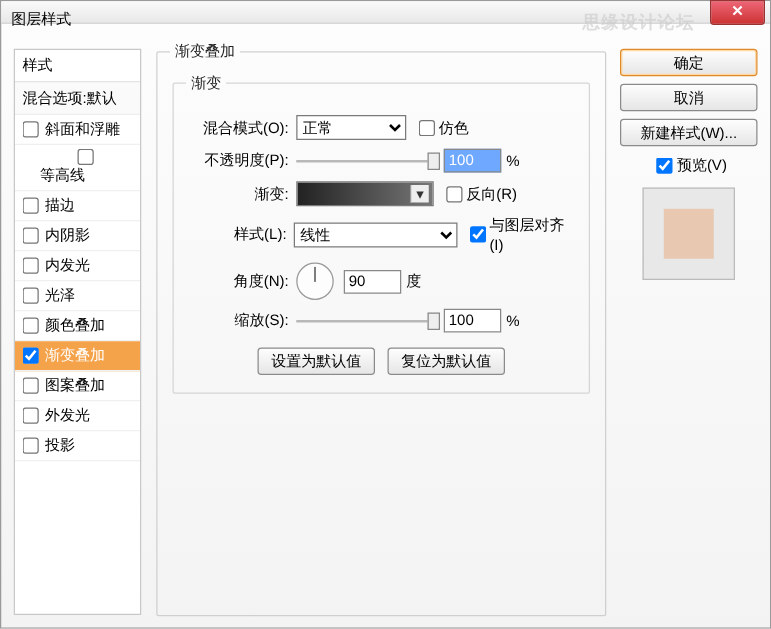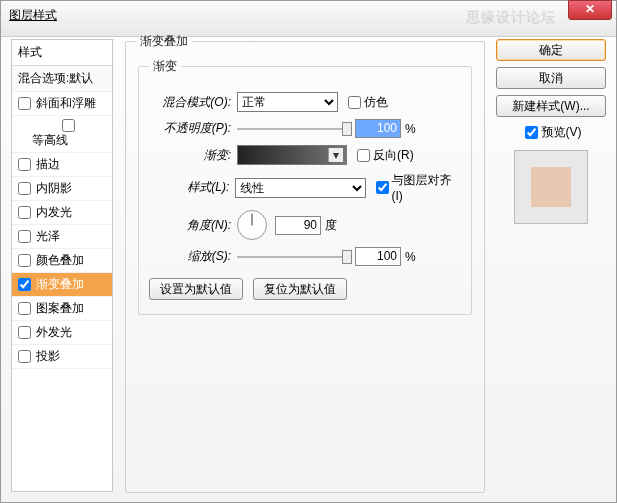--- a/index.html
+++ b/index.html
@@ -1,50 +1,50 @@
 <!DOCTYPE html>
 <html><head>
 <meta charset="utf-8">
 <style>
 * { box-sizing: border-box; font-family: "Microsoft YaHei", SimSun, Arial, sans-serif; font-size: 12px; }
 body { margin: 0; background: #f0f0f0; }
 .window { width: 617px; height: 503px; background: linear-gradient(#fdfdfd,#f3f3f3); border: 1px solid #9a9a9a; position: relative; }
-.titlebar { height: 36px; line-height: 28px; padding-left: 8px; background: linear-gradient(#fafafa,#e8e8e8); border-bottom: 1px solid #ccc; position: relative; text-decoration: underline; }
+.titlebar { height: 18px; line-height: 28px; padding-left: 8px; background: linear-gradient(#fafafa,#e8e8e8); border-bottom: 1px solid #ccc; position: relative; }
 .watermark { position: absolute; right: 60px; top: 2px; color: #c9c9c9; font-size: 14px; font-weight: bold; letter-spacing: 1px; opacity: .6; margin-left: 48px; }
 .closebtn { position: absolute; right: 4px; top: -1px; width: 44px; height: 20px; background: linear-gradient(#e67,#c33); border: 1px solid #933; border-radius: 0 0 3px 3px; color: #fff; text-align: center; line-height: 16px; font-weight: bold; }
 .body { position: absolute; top: 28px; left: 0; right: 0; bottom: 0; padding: 14px; }
 .left { position: absolute; left: 10px; top: 10px; width: 102px; bottom: 10px; border: 1px solid #c8c8c8; background: #fff; }
 .left-head { padding: 4px 6px; border-bottom: 1px solid #ddd; }
 .left-sub { padding: 4px 6px; border-bottom: 1px solid #eee; background: #fafafa; }
 .left-item { display: flex; padding: 3px 4px; border-bottom: 1px solid #f0f0f0; cursor: default; }
 .left-item.indent { padding-left: 20px; flex-direction: column; }
 .left-item.sel { background: #f5a34a; color: #fff; }
 .left-item input[type=checkbox] { margin: 0 5px 0 2px; }
 fieldset.outer { position: absolute; left: 122px; top: 4px; width: 360px; height: 460px; border: 1px solid #cfcfcf; border-radius: 2px; padding: 8px 10px 10px 10px; }
 fieldset.inner { border: 1px solid #d5d5d5; border-radius: 2px; padding: 10px 10px 14px 10px; }
 legend { padding: 0 4px; color: #222; }
 .row { display: flex; align-items: center; margin: 7px 0; }
-.lab { width: 88px; text-align: right; padding-right: 6px; font-style: italic; }
+.lab { width: 88px; text-align: right; padding-right: 6px; }
 select { height: 20px; border: 1px solid #7a7a7a; background: #fff; }
-.sel-blend { width: 101px; }
+.sel-blend { width: 88px; }
 .sel-gradient { width: 110px; height: 20px; border: 1px solid #7a7a7a; background: linear-gradient(90deg,#222,#777); display: inline-block; position: relative; }
 .sel-gradient::after { content: "▾"; position: absolute; right: 3px; top: 2px; color: #333; background: #eee; width: 14px; text-align: center; border-left: 1px solid #999; }
 .sel-style { width: 133px; }
 .slider { width: 110px; height: 18px; position: relative; }
 .slider .track { position: absolute; left: 0; right: 0; top: 8px; height: 2px; background: #b8b8b8; }
 .slider .thumb { position: absolute; top: 2px; width: 10px; height: 14px; background: #eee; border: 1px solid #888; transform: translateX(-5px); }
-.numbox { width: 46px; height: 19px; border: 1px solid #888; text-align: right; padding: 1px 3px; background: #fff; display: inline-block; }
+.numbox { width: 46px; height: 19px; border: 1px solid #888; text-align: left; padding: 1px 3px; background: #fff; display: inline-block; }
 .numbox.hl { background: #6fa8ff; color: #fff; }
 .unit { margin-left: 4px; }
 .chk { display: inline-flex; align-items: center; margin-left: 10px; }
 .chk input { margin: 0 3px 0 0; }
 .angle { width: 30px; height: 30px; border: 1px solid #999; border-radius: 50%; position: relative; background: #fdfdfd; display: inline-block; vertical-align: middle; }
 .angle .hand { position: absolute; left: 50%; top: 50%; width: 12px; height: 1px; background: #333; transform-origin: left center; transform: rotate(-90deg); }
 .btn { height: 22px; border: 1px solid #8a8a8a; background: linear-gradient(#fdfdfd,#e6e6e6); border-radius: 3px; padding: 0 10px; cursor: default; }
-.btnrow { display: flex; gap: 10px; margin-top: 12px; }
+.btnrow { display: flex; gap: 10px; justify-content: center; margin-top: 12px; }
 .right { position: absolute; right: 10px; top: 10px; width: 110px; }
 .rbtn { display: block; width: 100%; height: 22px; margin-bottom: 6px; border: 1px solid #8a8a8a; background: linear-gradient(#fdfdfd,#e6e6e6); border-radius: 3px; cursor: default; }
 .rbtn.primary { border: 1px solid #e08a2a; box-shadow: 0 0 0 1px #ffd9a3 inset; }
 .preview-chk { display: flex; align-items: center; justify-content: center; margin: 6px 0 8px; }
 .preview-chk input { margin-right: 4px; }
 .preview-box { width: 74px; height: 74px; margin: 0 auto; border: 1px solid #bbb; background: #e8e8e8; display: flex; align-items: center; justify-content: center; }
 .preview-inner { width: 40px; height: 40px; background: #e8c8b0; }
 </style>
 </head>
 <body>

